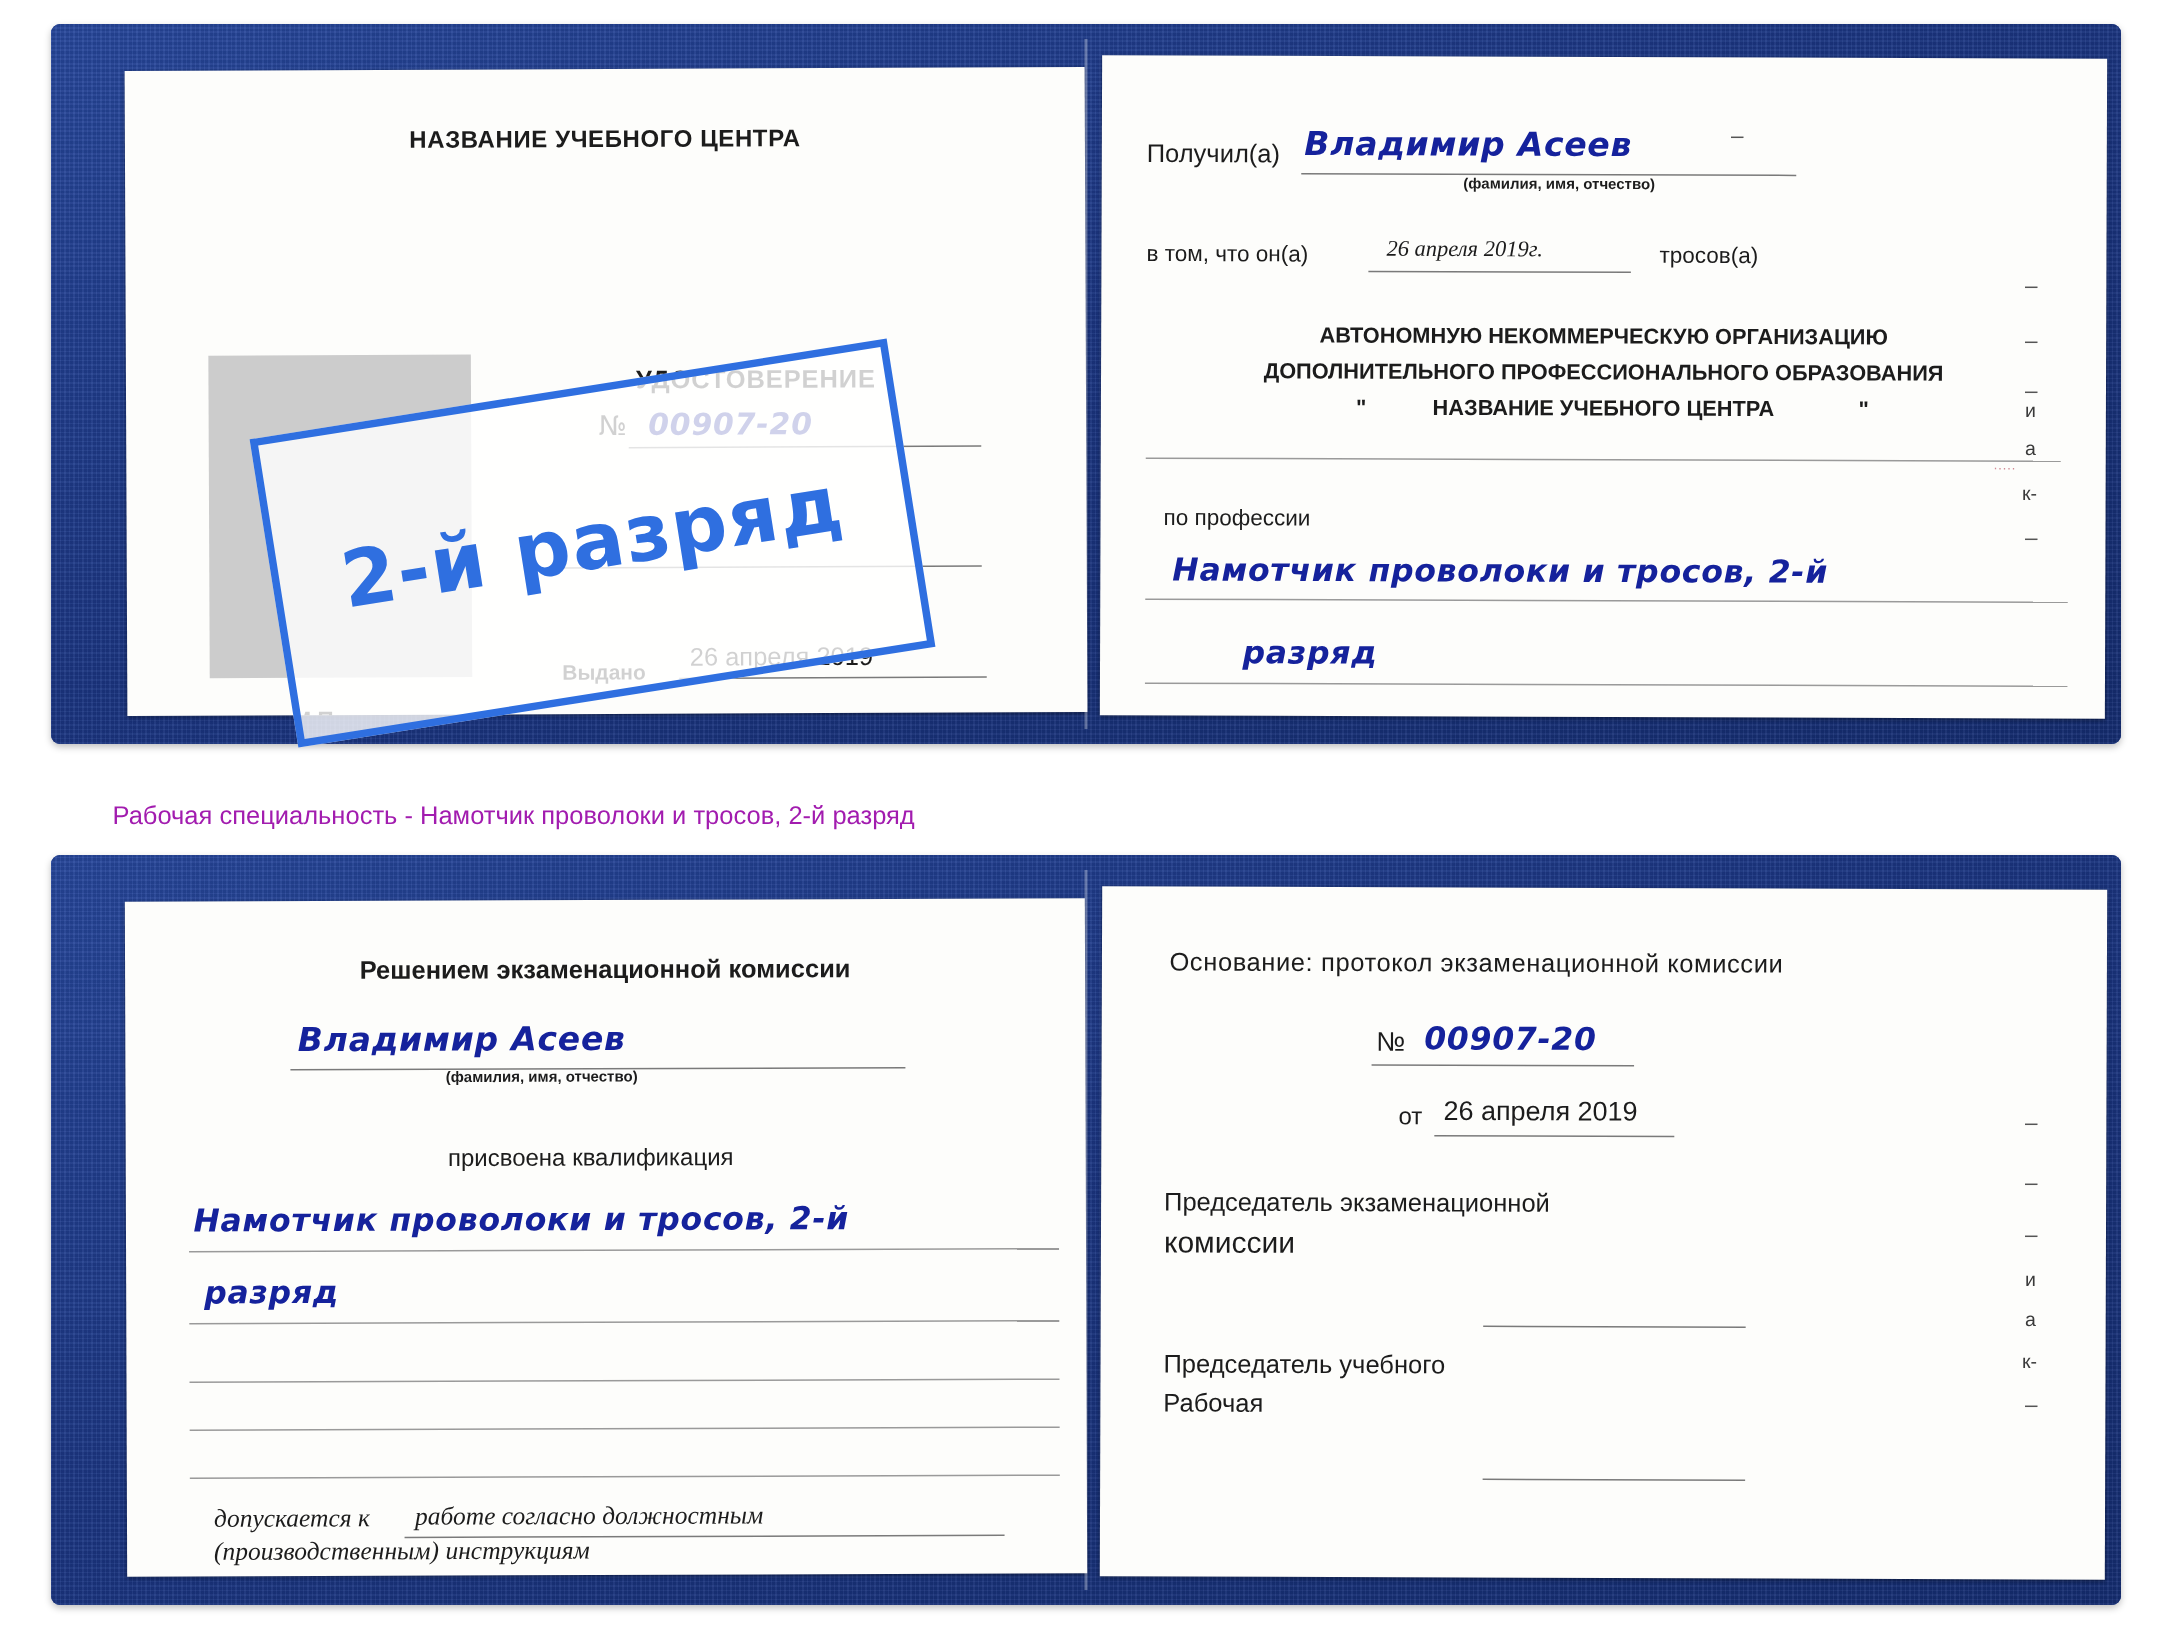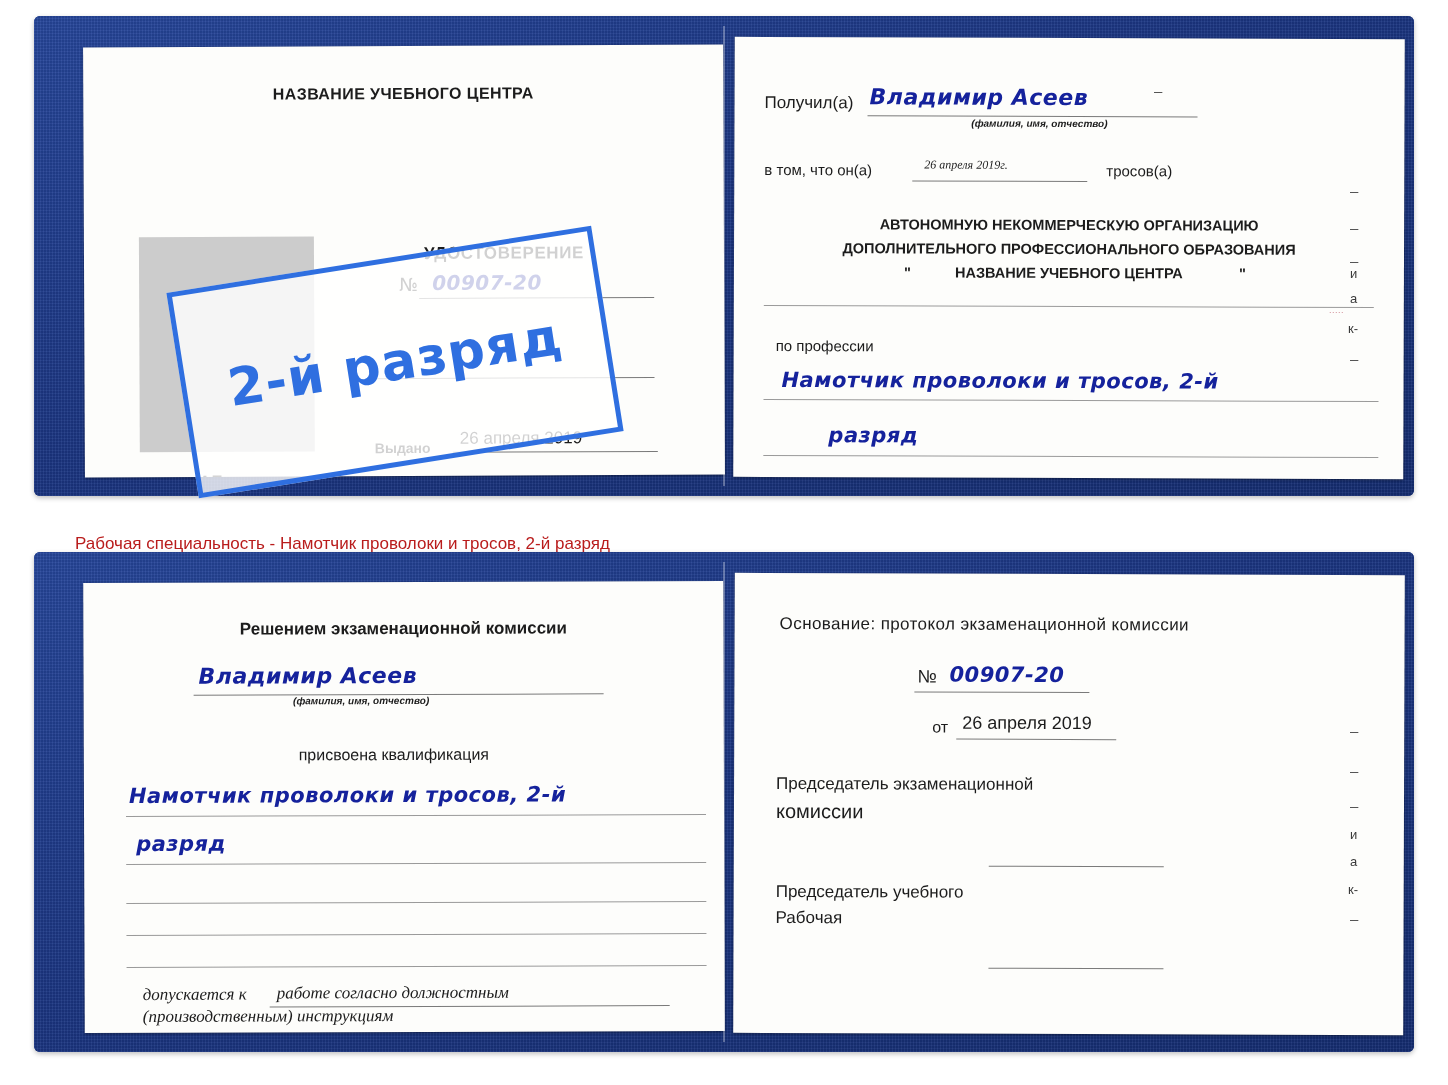--- a/index.html
+++ b/index.html
@@ -56,21 +56,21 @@
 
   
   .tx {
     position: absolute;
     color: #1c1c1c;
     white-space: pre;
     line-height: 1.25;
   }
   .bold { font-weight: bold; }
   .center { text-align: center; }
-  .tiny { font-size: 10px; font-style: italic; }
+  .tiny { font-size: 10px; }
   .hand {
     font-family: "DejaVu Sans", sans-serif;
     color: #15229c;
     font-style: italic;
     font-weight: bold;
     letter-spacing: 0.5px;
   }
   .ital {
     font-family: "Liberation Serif", serif;
     font-style: italic;
@@ -100,21 +100,21 @@
     justify-content: center;
     color: #2f6fe0;
     font-weight: bold;
     letter-spacing: 1px;
     font-family: "DejaVu Sans", sans-serif;
   }
 
   
   .caption {
     position: absolute;
-    color: #b91c1c;
+    color: #a21caf;
     font-size: 17px;
     white-space: pre;
   }
 
   
   .ghost {
     position: absolute;
     color: #3a3a3a;
     font-size: 13px;
     white-space: pre;
@@ -160,21 +160,21 @@
   </div>
 
   <div class="page" style="left:700px; top:22px; width:670px; height:440px; transform:rotate(0.2deg);">
     <div class="page-inner">
       <div class="tx" style="left:30px; top:55px; font-size:17px;">Получил(а)</div>
       <div class="tx hand" style="left:135px; top:46px; font-size:22px;">Владимир Асеев</div>
       <div class="rule" style="left:133px; top:78px; width:330px;"></div>
       <div class="tx tiny bold center" style="left:180px; top:80px; width:250px; font-size:10px;">(фамилия, имя, отчество)</div>
 
       <div class="tx" style="left:30px; top:124px; font-size:15px;">в том, что он(а)</div>
-      <div class="tx ital" style="left:190px; top:120px; font-size:12px;">26 апреля 2019г.</div>
+      <div class="tx ital" style="left:190px; top:120px; font-size:15px;">26 апреля 2019г.</div>
       <div class="rule" style="left:178px; top:143px; width:175px;"></div>
       <div class="tx" style="left:372px; top:124px; font-size:15px;">тросов(а)</div>
 
       <div class="tx bold center" style="left:20px; top:178px; width:630px; font-size:14.5px;">АВТОНОМНУЮ НЕКОММЕРЧЕСКУЮ ОРГАНИЗАЦИЮ</div>
       <div class="tx bold center" style="left:20px; top:202px; width:630px; font-size:14.5px;">ДОПОЛНИТЕЛЬНОГО ПРОФЕССИОНАЛЬНОГО ОБРАЗОВАНИЯ</div>
       <div class="tx bold" style="left:170px; top:226px; font-size:14.5px;">"</div>
       <div class="tx bold center" style="left:20px; top:226px; width:630px; font-size:14.5px;">НАЗВАНИЕ УЧЕБНОГО ЦЕНТРА</div>
       <div class="tx bold" style="left:505px; top:226px; font-size:14.5px;">"</div>
       <div class="rule light" style="left:30px; top:268px; width:610px;"></div>
 
@@ -199,21 +199,21 @@
   <div class="ghost" style="left:1314px; top:305px;">к-</div>
   <div class="ghost-dash" style="left:1316px; top:334px;">–</div>
 </div>
 
 <div class="watermark" style="left:180px; top:258px; width:420px; height:198px; font-size:52px;">
   <span>2-й разряд</span>
 </div>
 
 <div class="caption" style="left:75px; top:534px;">Рабочая специальность - Намотчик проволоки и тросов, 2-й разряд</div>
 
-<div class="booklet" style="left:34px; top:552px; width:1380px; height:500px;">
+<div class="booklet" style="left:34px; top:570px; width:1380px; height:500px;">
   <div class="cover-texture"></div>
 
   <div class="page" style="left:50px; top:30px; width:640px; height:450px; transform:rotate(-0.2deg);">
     <div class="page-inner">
       <div class="tx bold center" style="left:0; top:36px; width:640px; font-size:17px;">Решением экзаменационной комиссии</div>
 
       <div class="tx hand" style="left:115px; top:80px; font-size:22px;">Владимир Асеев</div>
       <div class="rule" style="left:110px; top:112px; width:410px;"></div>
       <div class="tx tiny bold center" style="left:145px; top:113px; width:265px; font-size:10px;">(фамилия, имя, отчество)</div>
 

